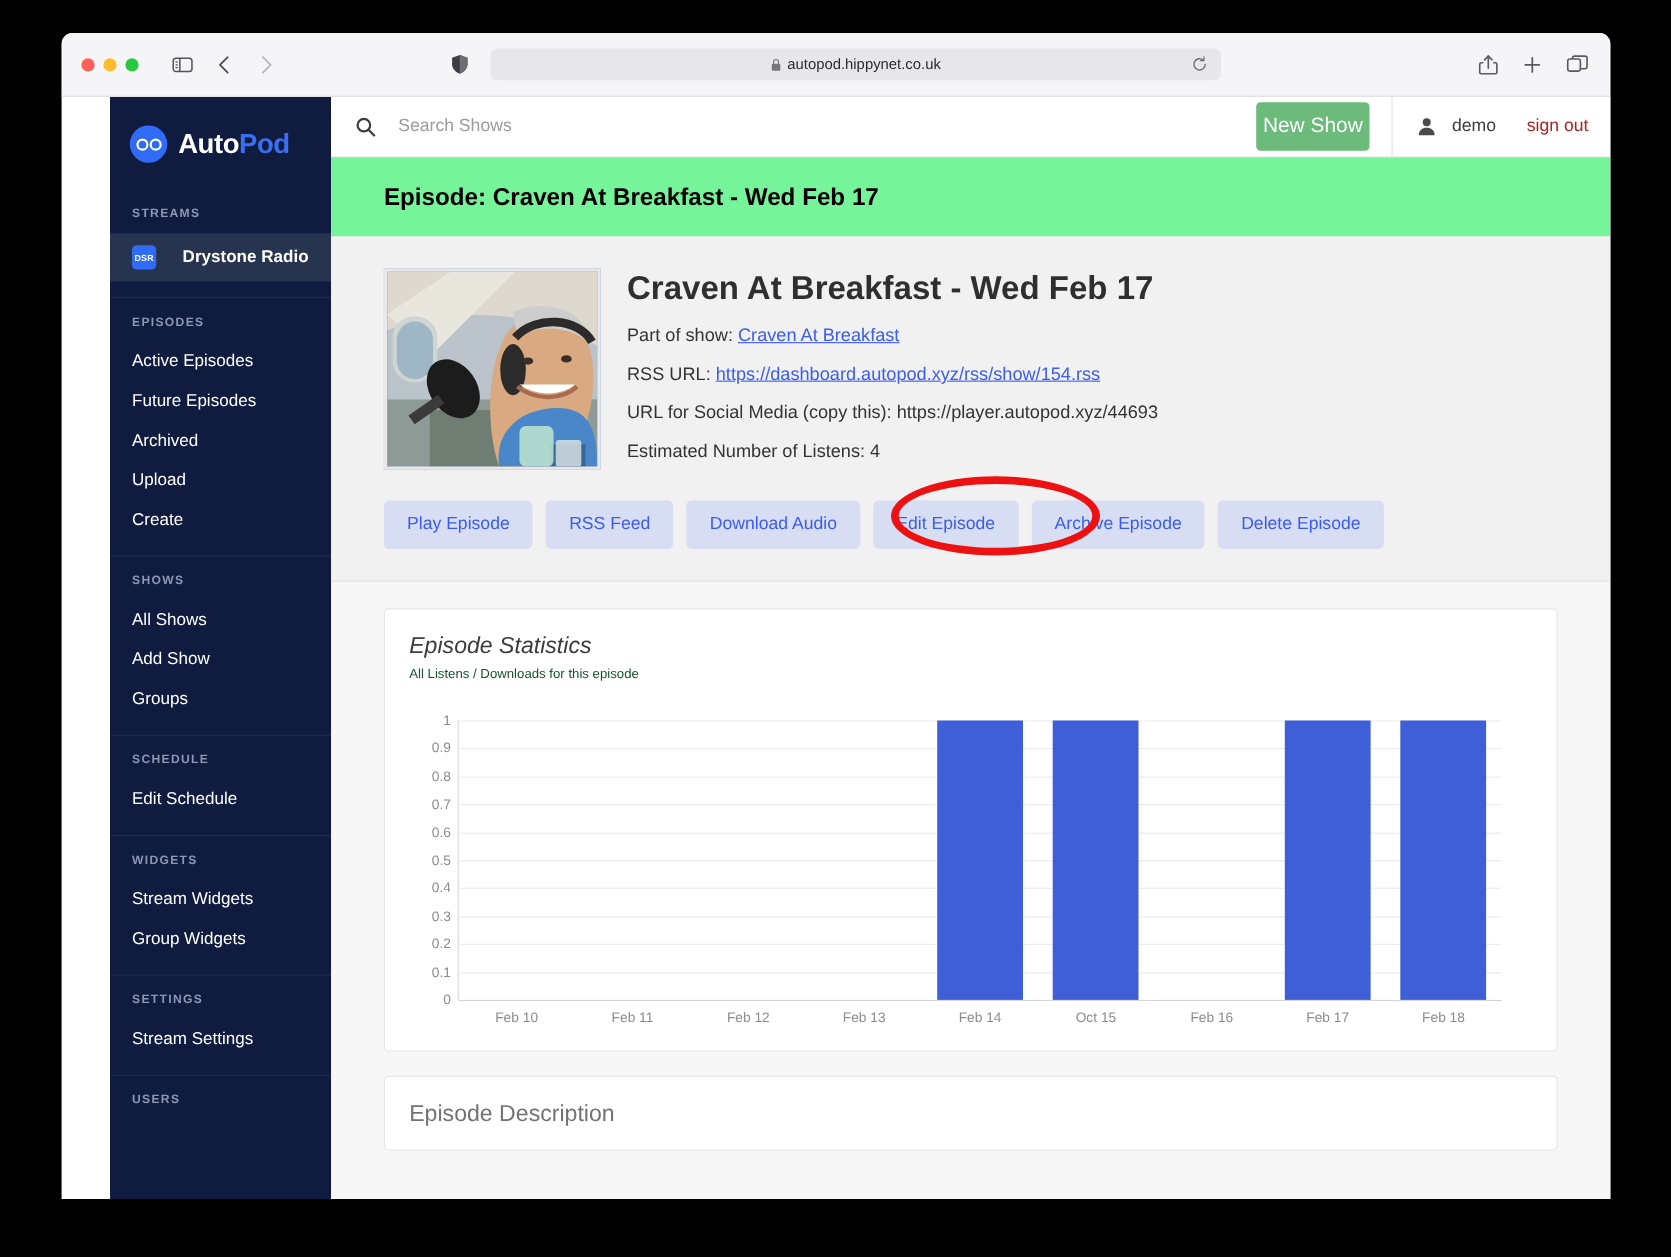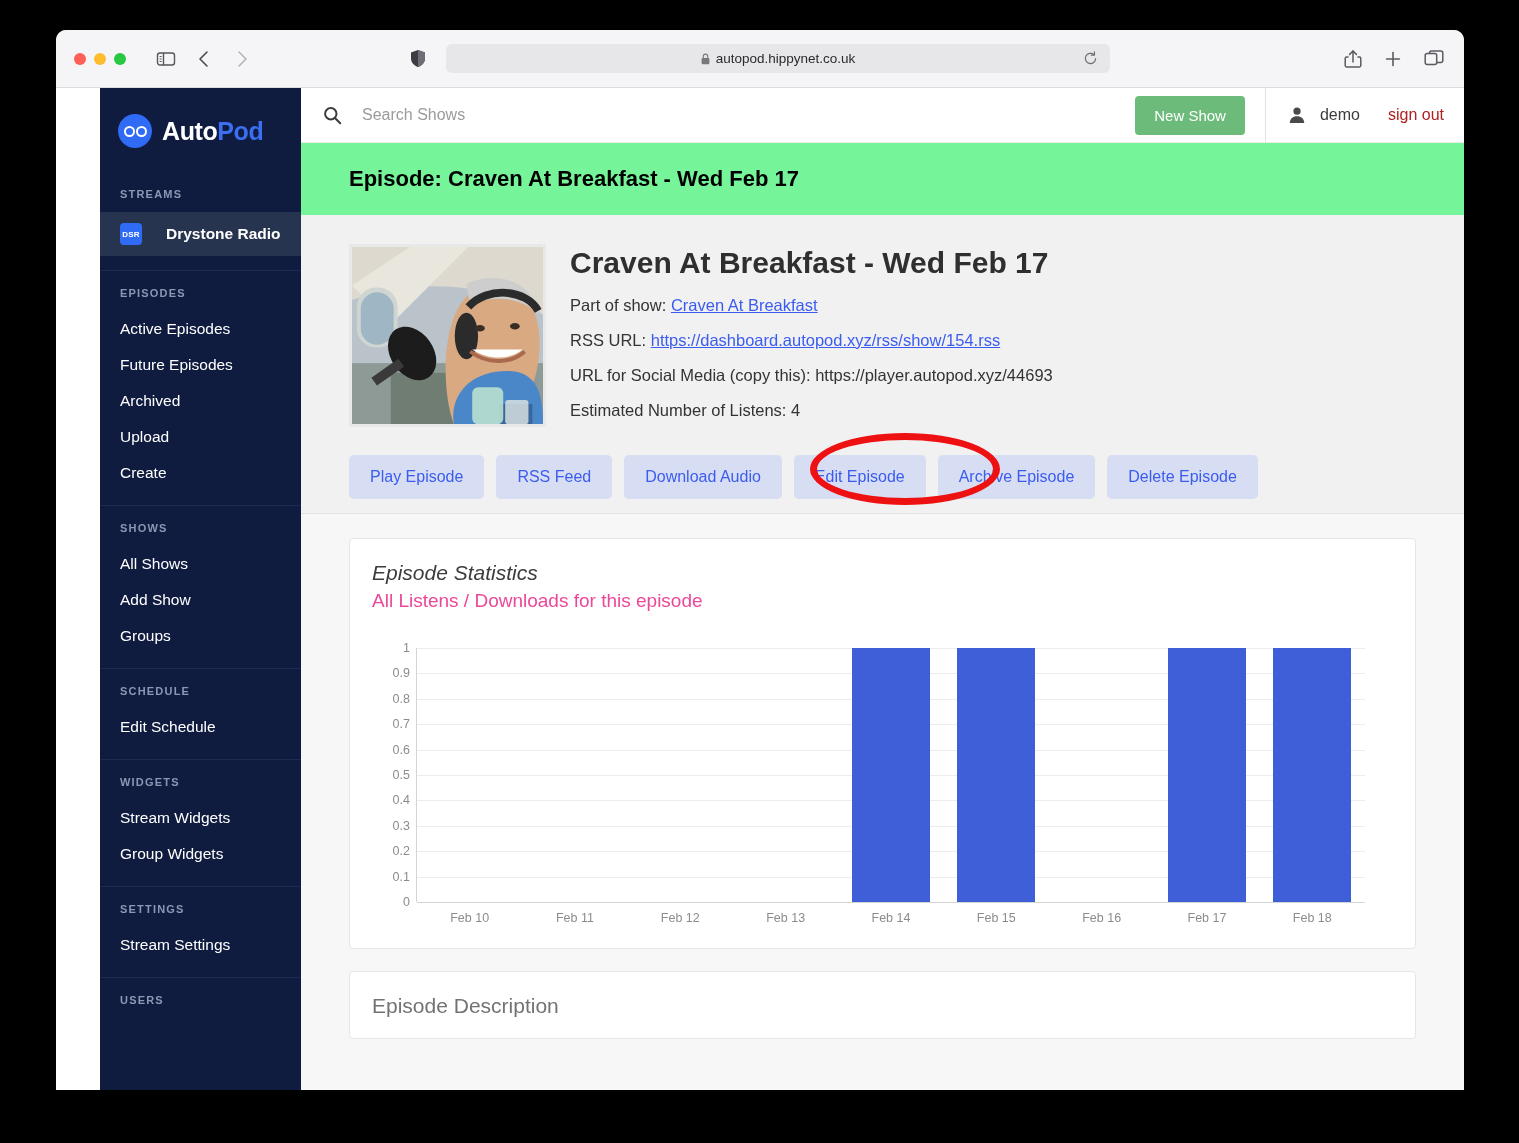--- a/index.html
+++ b/index.html
@@ -120,22 +120,22 @@
   #search-icon { margin-left: 22px; }
   #search-input {
     border: 0; outline: 0; margin-left: 20px;
     font-size: 16px; color: #3c3c3c;
     font-family: "Liberation Sans", sans-serif;
     flex: 1 1 auto; background: transparent;
   }
   #search-input::placeholder { color: #9b9b9b; }
   #new-show-button {
     background: #6cbb7b; color: #fff; border: 0;
-    font-size: 15px; font-family: "Liberation Sans", sans-serif;
-    padding: 11px 19px; border-radius: 4px; cursor: pointer;
+    font-size: 19px; font-family: "Liberation Sans", sans-serif;
+    padding: 11px 6px; border-radius: 4px; cursor: pointer;
     margin-right: 20px;
   }
   #account-area {
     display: flex; align-items: center; gap: 14px;
     border-left: 1px solid #e2e2e2; height: 100%;
     padding: 0 20px 0 22px;
   }
   #username { font-size: 16px; color: #3c3c3c; }
   #sign-out-link { font-size: 16px; color: #b02020; text-decoration: none; margin-left: 14px; }
 
@@ -143,21 +143,21 @@
   #page-banner {
     background: #76f49a; flex: 0 0 72px;
     display: flex; align-items: center;
     padding-left: 48px;
   }
   #page-banner-title { font-size: 22px; font-weight: bold; color: #000; }
 
   
   #episode-panel {
     background: #f1f1f1; border-bottom: 1px solid #e3e3e3;
-    padding: 29px 48px 14px 48px;
+    padding: 29px 48px 29px 48px;
     flex: 0 0 auto;
   }
   #episode-top { display: flex; gap: 24px; }
   #episode-thumb {
     width: 197px; height: 183px; flex: 0 0 197px;
     border: 3px solid #e8e8e8; background: #7a9bbd;
     position: relative; overflow: hidden;
   }
   #episode-meta { padding-top: 2px; }
   #episode-title { font-size: 30px; font-weight: bold; color: #2f2f2f; margin-bottom: 10px; }
@@ -178,21 +178,21 @@
     pointer-events: none;
   }
 
   
   #content { flex: 1 1 auto; background: #f7f7f7; padding: 24px 48px 0 48px; overflow: hidden; }
   .card {
     background: #fff; border: 1px solid #e6e6e6; border-radius: 4px;
     padding: 22px 22px 20px 22px;
   }
   #stats-title { font-size: 21px; color: #3c3c3c; font-weight: normal; font-style: italic; }
-  #stats-subtitle { font-size: 19px; color: #ec4899; margin-top: 5px; }
+  #stats-subtitle { font-size: 12px; color: #14532d; margin-top: 5px; }
 
   
   #chart { position: relative; height: 290px; margin-top: 26px; }
   #chart-plot {
     position: absolute; left: 44px; right: 28px; top: 10px; bottom: 26px;
     border-left: 1px solid #d4d4d4;
   }
   .gridline { position: absolute; left: 0; right: 0; height: 1px; background: #ececec; }
   .gridline.axis { background: #d4d4d4; }
   .ytick {
@@ -473,21 +473,21 @@
                   </div>
                   <div class="bar-slot">
                     <span class="xtick">Feb 13</span>
                   </div>
                   <div class="bar-slot">
                     <div class="bar" style="height: 100%; background: rgb(63, 95, 217);"></div>
                     <span class="xtick">Feb 14</span>
                   </div>
                   <div class="bar-slot">
                     <div class="bar" style="height: 100%; background: rgb(63, 95, 217);"></div>
-                    <span class="xtick">Feb 15</span>
+                    <span class="xtick">Oct 15</span>
                   </div>
                   <div class="bar-slot">
                     <span class="xtick">Feb 16</span>
                   </div>
                   <div class="bar-slot">
                     <div class="bar" style="height: 100%; background: rgb(63, 95, 217);"></div>
                     <span class="xtick">Feb 17</span>
                   </div>
                   <div class="bar-slot">
                     <div class="bar" style="height: 100%; background: rgb(63, 95, 217);"></div>

